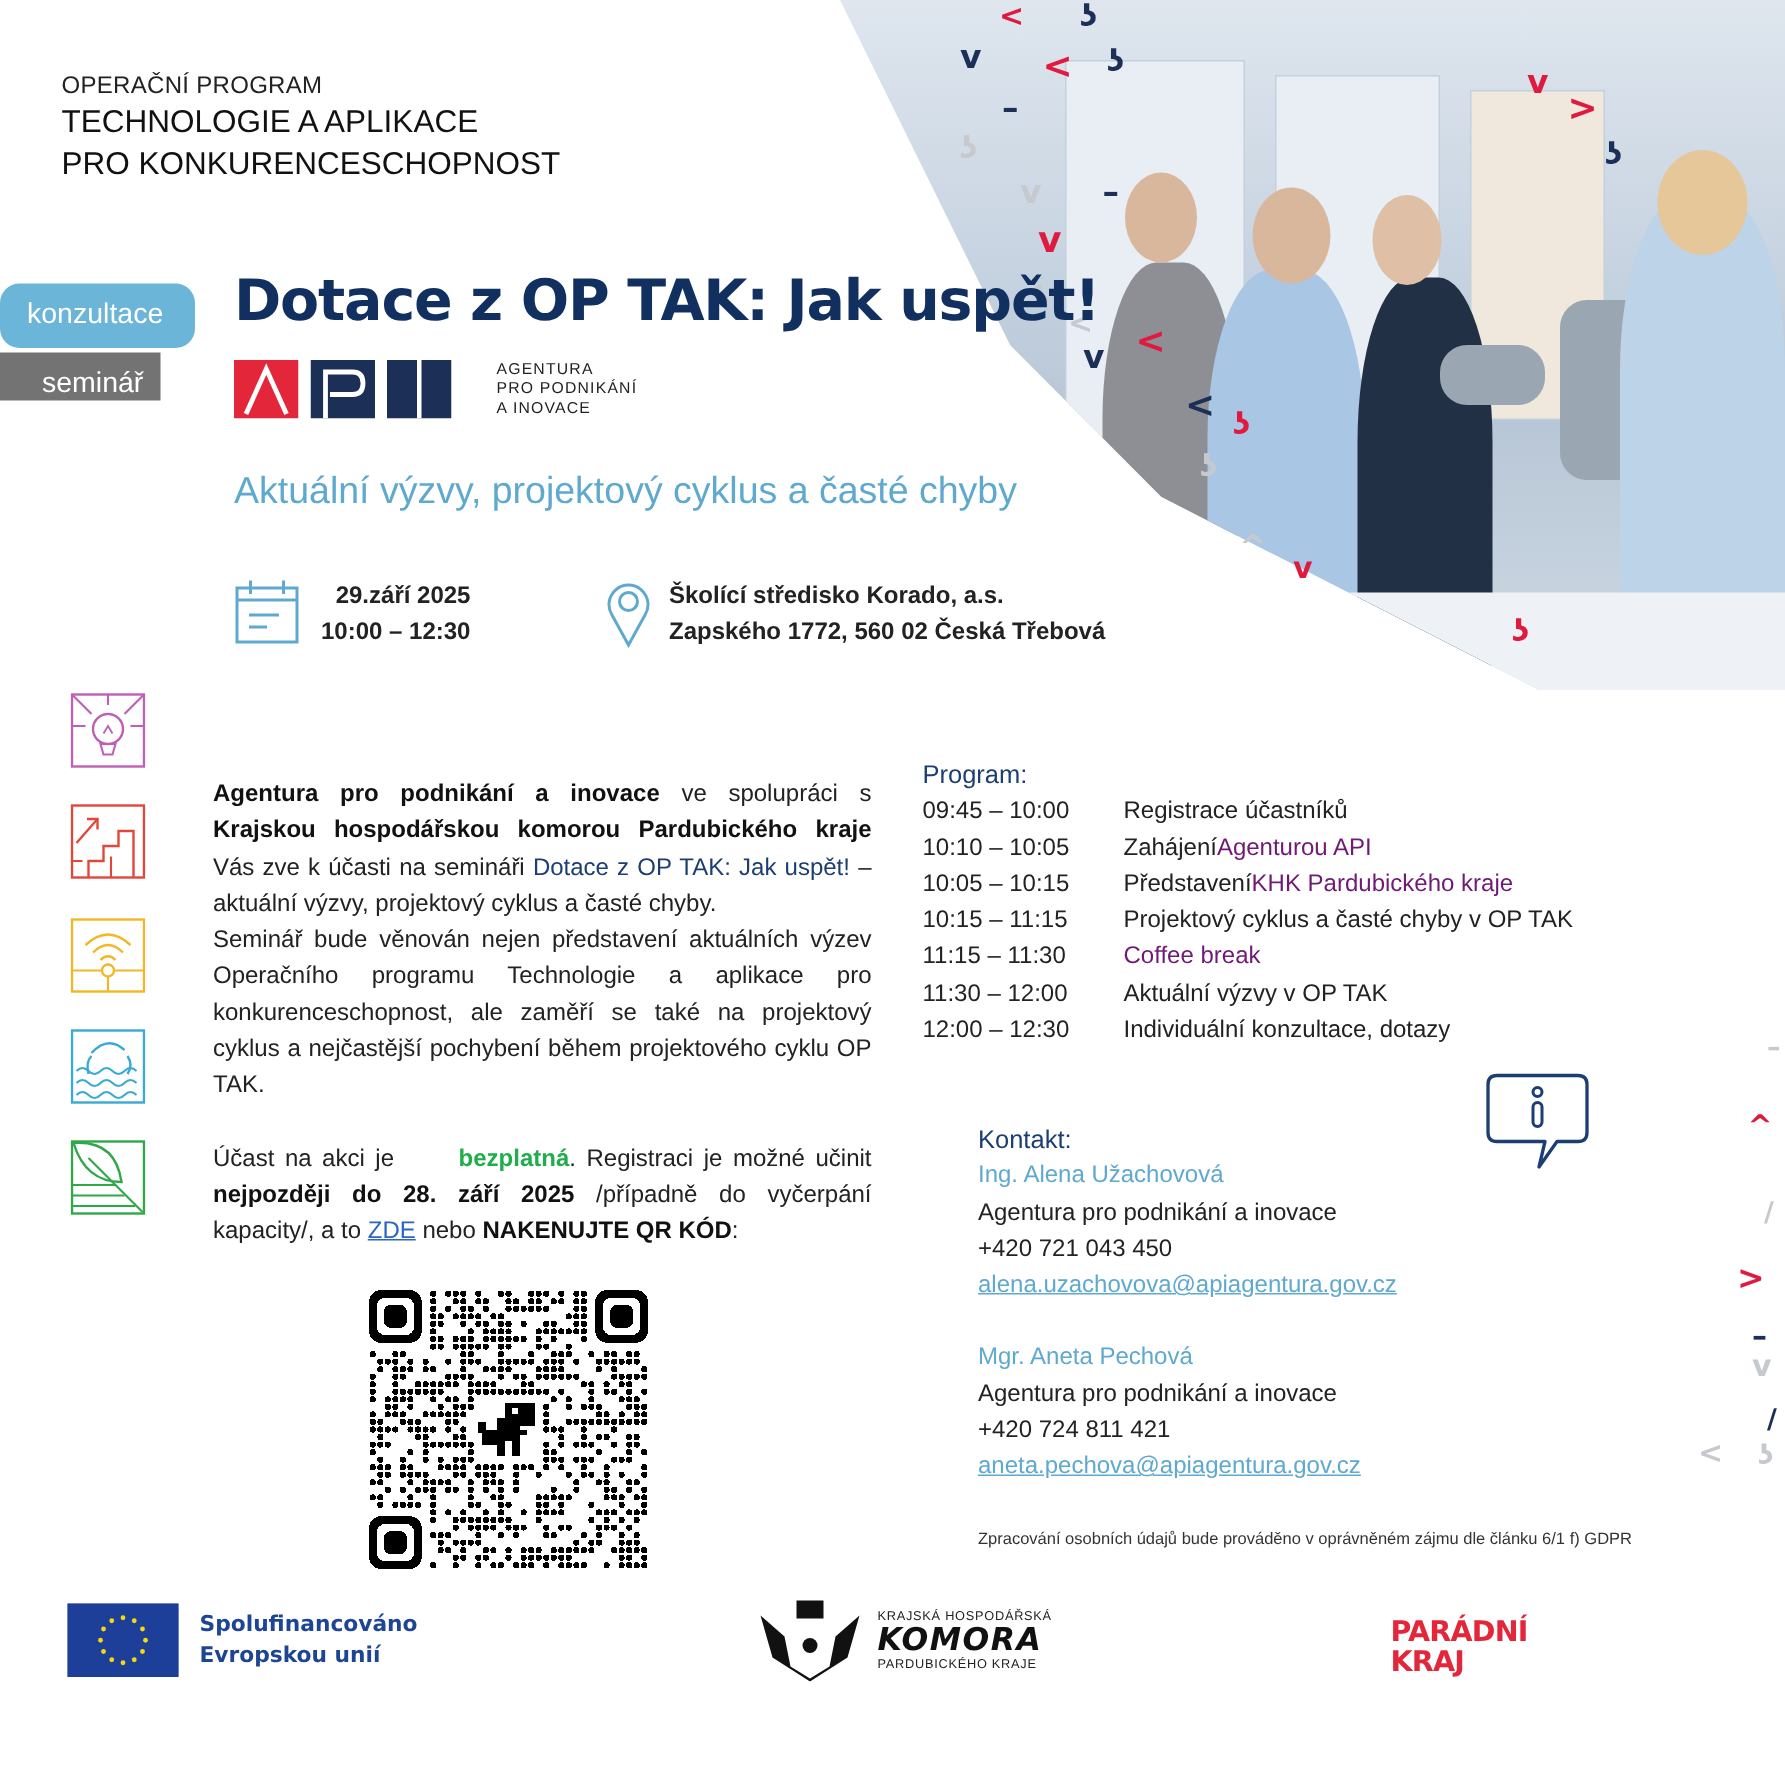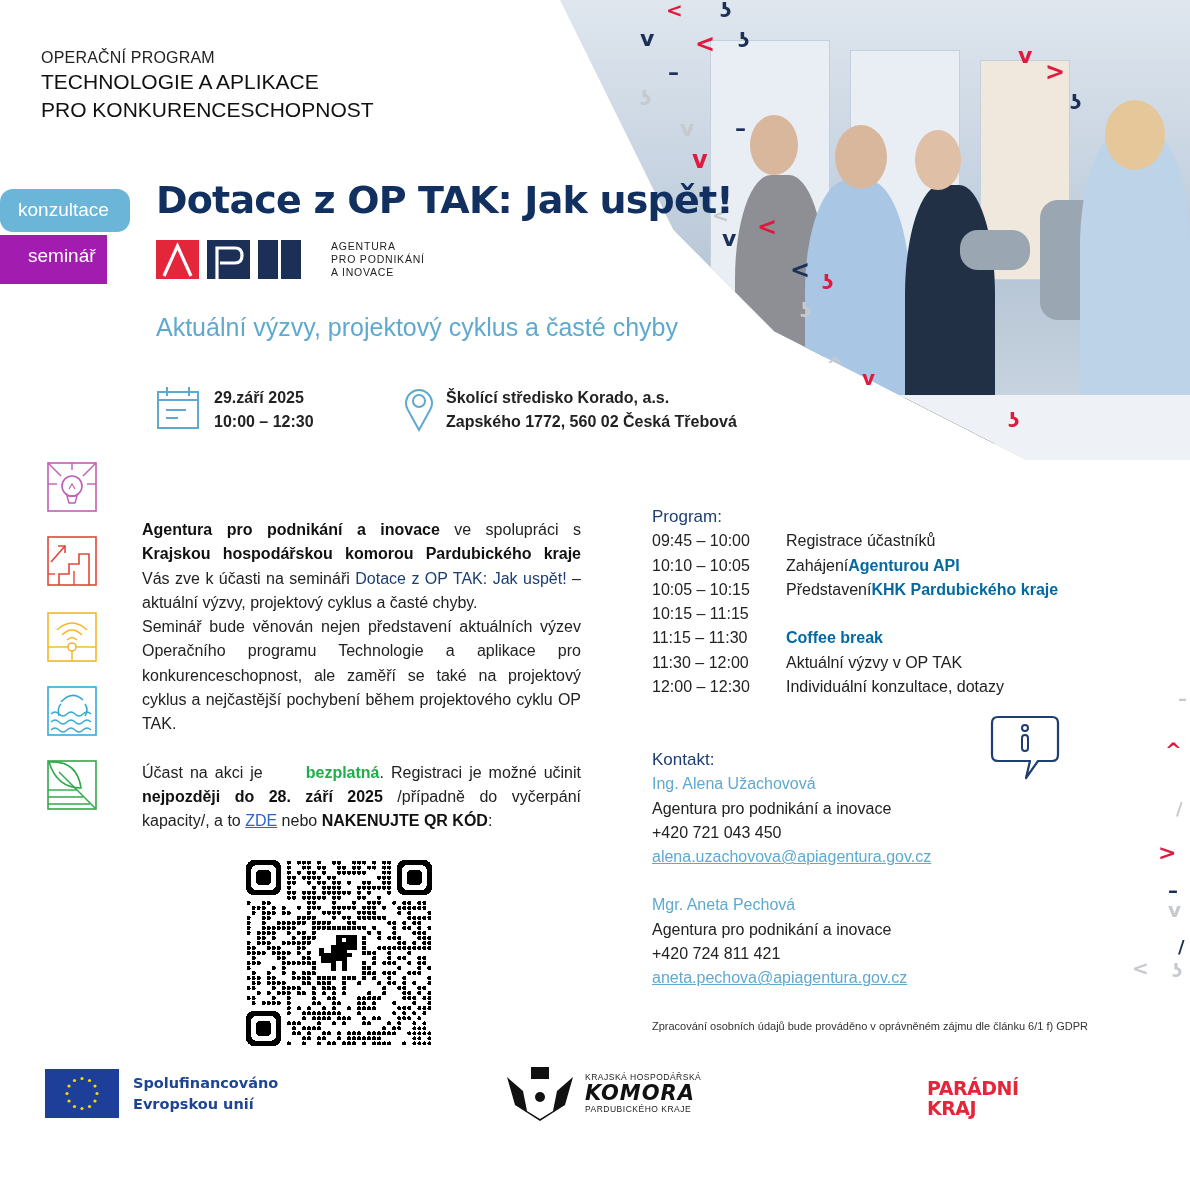--- a/index.html
+++ b/index.html
@@ -26,51 +26,51 @@
   .g-navy { color: #1b2f57; }
   .g-grey { color: #c6c9cd; }
 
   
   .op-header { position: absolute; left: 41px; top: 48px; }
   .op-header .l1 { font-size: 16px; letter-spacing: 0.2px; color: #222; line-height: 20px; }
   .op-header .l2, .op-header .l3 { font-size: 21px; color: #111; line-height: 28px; }
 
   .tag { position: absolute; left: 0; color: #fff; font-size: 19px; padding-left: 18px; line-height: 41px; }
   .tag-konz { top: 189px; width: 130px; height: 43px; background: #6ab5d8; border-radius: 13px; }
-  .tag-sem { top: 235px; width: 107px; height: 49px; background: #a21caf; padding-left: 28px; }
+  .tag-sem { top: 235px; width: 107px; height: 32px; background: #737373; padding-left: 28px; }
 
   .title { position: absolute; left: 156px; top: 178px; font-size: 38px; font-weight: bold; color: #12305f; font-family: "DejaVu Sans", sans-serif; letter-spacing: -0.8px; }
 
   .api-logo { position: absolute; left: 156px; top: 240px; height: 40px; display: flex; gap: 8px; align-items: flex-start; }
   .api-box { width: 43px; height: 39px; }
   .api-text { margin-left: 22px; font-size: 10.5px; line-height: 13px; color: #222; letter-spacing: 0.8px; }
 
   .subtitle { position: absolute; left: 156px; top: 313px; font-size: 25px; color: #5fa9cf; }
 
   .date-block { position: absolute; left: 156px; top: 386px; display: flex; gap: 14px; }
-  .date-text { font-weight: bold; font-size: 16px; line-height: 24px; color: #222; }
+  .date-text { font-weight: bold; font-size: 16px; line-height: 24px; color: #222; text-align: right; }
   .place-block { position: absolute; left: 404px; top: 386px; display: flex; gap: 12px; }
   .place-text { font-weight: bold; font-size: 16px; line-height: 24px; color: #222; }
 
   .side-icons { position: absolute; left: 47px; top: 462px; }
   .side-icon { position: absolute; left: 0; width: 50px; height: 50px; }
 
   .body-text { position: absolute; left: 142px; top: 518px; width: 439px; font-size: 16px; line-height: 24.3px; text-align: justify; color: #222; }
   .body-text b { font-weight: bold; color: #111; }
   .hl-navy { color: #1c3e73; }
   .hl-green { color: #1fae4b; font-weight: bold; margin-left: 36px; }
   .link { color: #2a67c4; text-decoration: underline; }
 
   .qr { position: absolute; left: 246px; top: 860px; width: 186px; height: 186px; }
 
-  .program { position: absolute; left: 652px; top: 505px; font-size: 16px; line-height: 24.3px; color: #222; }
+  .program { position: absolute; left: 615px; top: 505px; font-size: 16px; line-height: 24.3px; color: #222; }
   .program .ph { color: #1c3e73; font-size: 17px; }
   .prow { display: flex; }
   .prow .t { width: 134px; }
-  .prow b { font-weight: bold; color: #0369a1; }
+  .prow b { font-weight: normal; color: #701a75; }
 
   .info-icon { position: absolute; left: 990px; top: 715px; width: 70px; height: 66px; }
 
   .contact { position: absolute; left: 652px; top: 748px; font-size: 16px; line-height: 24.3px; color: #222; }
   .contact .ch { color: #1c3e73; font-size: 17px; }
   .contact .nm { color: #5fa9cf; }
   .contact .em { color: #5fa9cf; text-decoration: underline; }
   .contact .gap { height: 24px; }
 
   .gdpr { position: absolute; left: 652px; top: 1020px; font-size: 11px; color: #333; }
@@ -919,20 +919,21 @@
       <span>Zahájení </span>
       <b>Agenturou API</b>
     </div>
   <div class="prow">
       <span class="t">10:05 – 10:15</span>
       <span>Představení </span>
       <b>KHK Pardubického kraje</b>
     </div>
   <div class="prow">
       <span class="t">10:15 – 11:15</span>
+      <span>Projektový cyklus a časté chyby v OP TAK</span>
       <b></b>
     </div>
   <div class="prow">
       <span class="t">11:15 – 11:30</span>
       <span></span>
       <b>Coffee break</b>
     </div>
   <div class="prow">
       <span class="t">11:30 – 12:00</span>
       <span>Aktuální výzvy v OP TAK</span>

